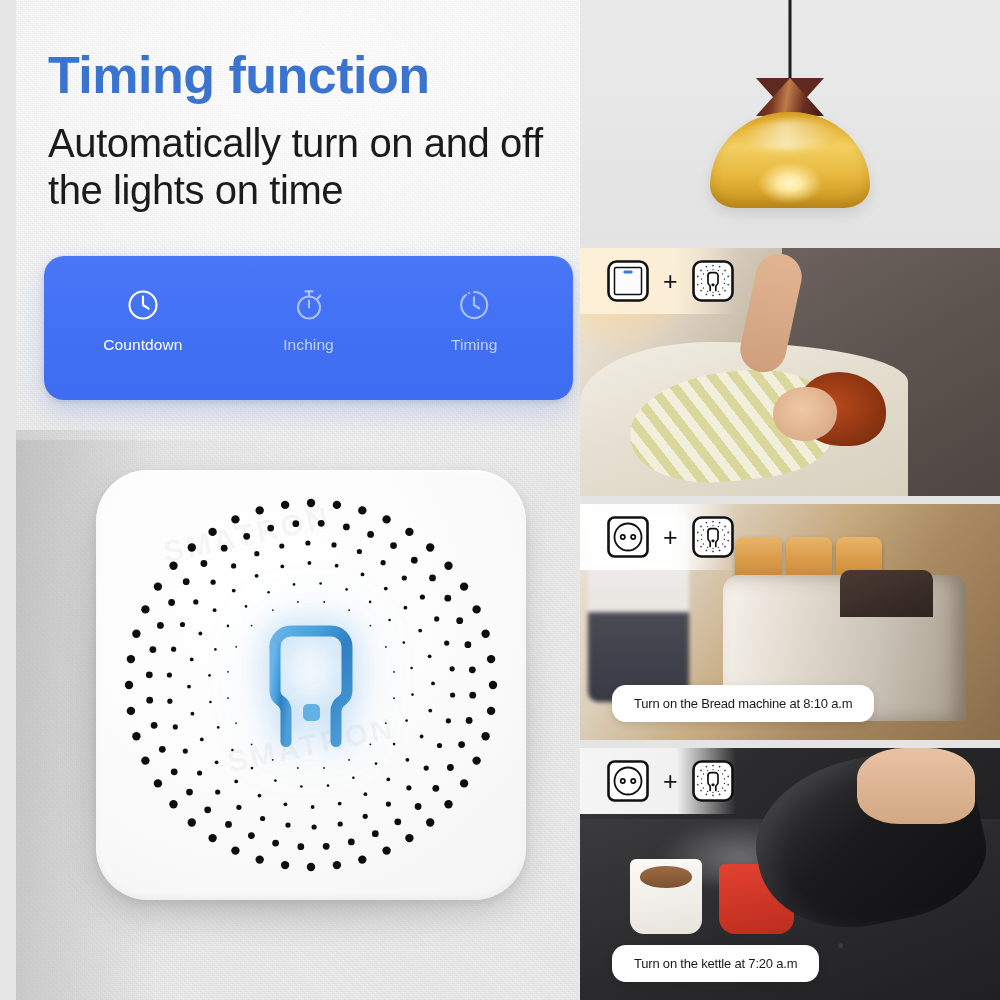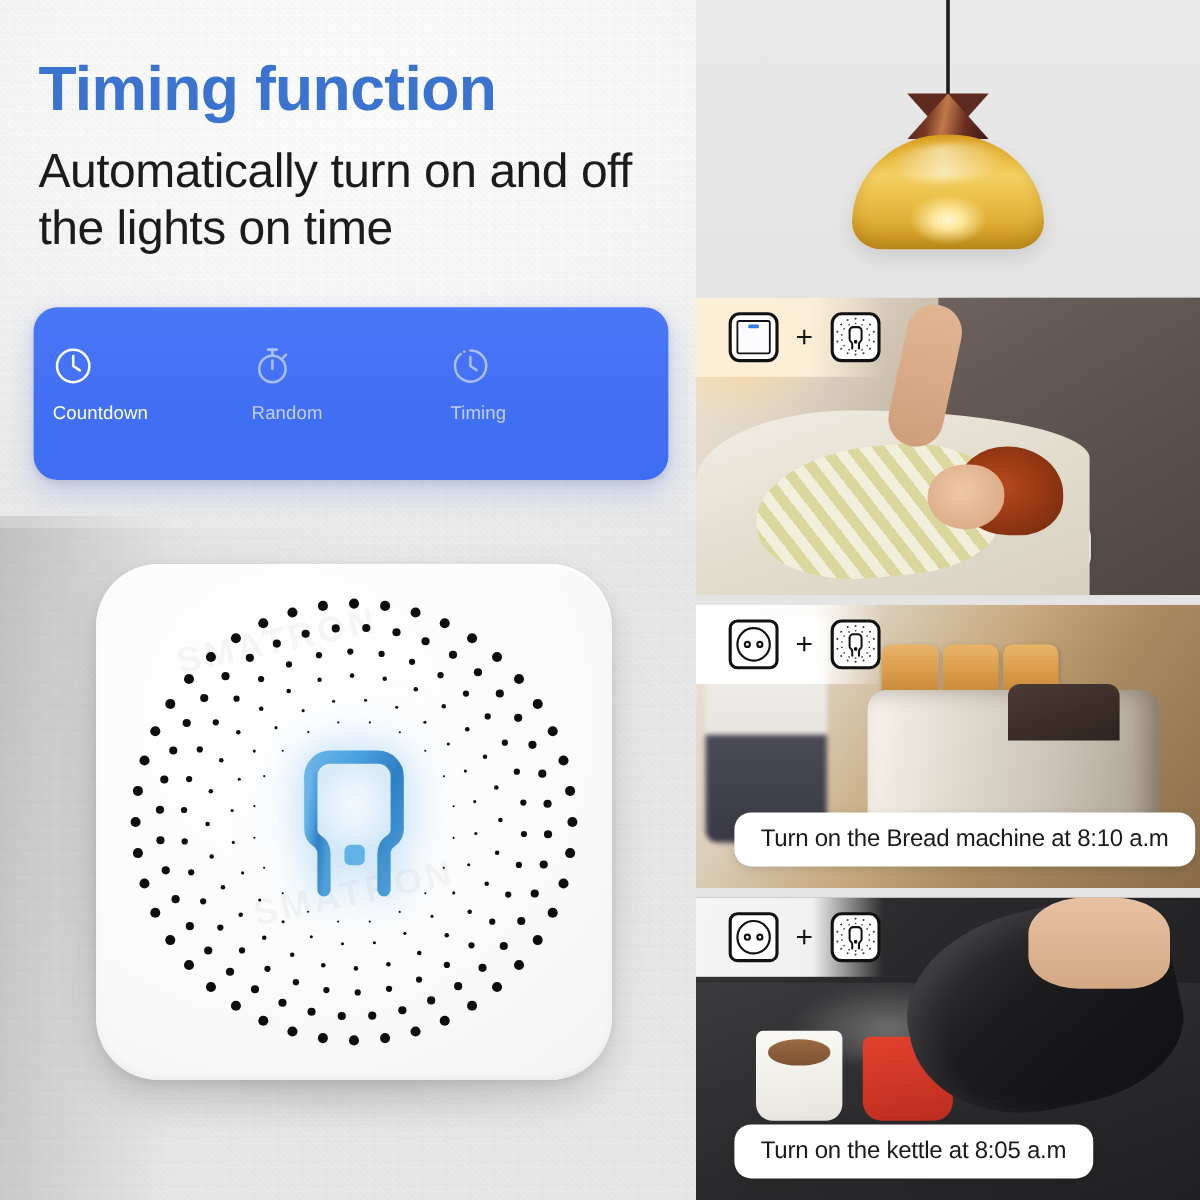--- a/index.html
+++ b/index.html
@@ -5,21 +5,21 @@
   html,body{margin:0;padding:0;}
   body{
     width:1000px;height:1000px;overflow:hidden;
     font-family:"Liberation Sans","DejaVu Sans",sans-serif;
     background:#e6e6e6;
   }
   .stage{position:relative;width:1000px;height:1000px;overflow:hidden;}
 
   
   .left{
-    position:absolute;left:0;top:0;width:580px;height:1000px;
+    position:absolute;left:16px;top:0;width:580px;height:1000px;
     background:
       radial-gradient(ellipse 620px 420px at 52% 8%, #ffffff 0%, #fbfbfb 38%, #f2f2f2 72%, #ebebeb 100%),
       linear-gradient(155deg,#f7f7f7 0%,#efefef 45%,#e9e9e9 100%);
     overflow:hidden;
   }
   
   .left:before{
     content:"";position:absolute;inset:0;
     background-image:
       repeating-linear-gradient(0deg, rgba(0,0,0,.016) 0 1px, rgba(255,255,255,.018) 1px 2px),
@@ -53,21 +53,21 @@
   
   .tabcard{
     position:absolute;left:28px;top:256px;width:529px;height:144px;
     background:linear-gradient(180deg,#4a77f7 0%,#4270f4 55%,#3e6cf2 100%);
     border-radius:20px;
     box-shadow:0 10px 26px rgba(55,95,220,.22), 0 2px 6px rgba(0,0,0,.10);
     display:flex;align-items:flex-start;justify-content:space-between;
     padding:32px 16px 0 16px;box-sizing:border-box;
   }
   .tab{
-    flex:1;display:flex;flex-direction:column;align-items:flex-start;gap:14px;
+    flex:1;display:flex;flex-direction:column;align-items:center;gap:14px;
     cursor:pointer;
   }
   .tab .tico{width:34px;height:34px;display:block;}
   .tab .tlabel{font-size:15.5px;letter-spacing:.1px;}
   .tab.dim .tico{opacity:.55;}
   .tab.dim .tlabel{color:#c3d0fb;}
   .tab.active .tlabel{color:#ffffff;font-weight:400;}
   .tab.active .tico{opacity:1;}
 
   
@@ -260,21 +260,21 @@
   .badge-strip.warm{
     background:linear-gradient(90deg, rgba(253,240,216,.97) 0%, rgba(253,240,216,.94) 60%, rgba(253,240,216,0) 100%);
   }
   .bicon{width:46px;height:46px;display:block;}
   .plus{font-size:25px;color:#141414;font-weight:400;line-height:1;}
 
   .caption{
     position:absolute;left:32px;bottom:18px;
     background:#ffffff;border-radius:14px;
     padding:11px 22px;box-sizing:border-box;
-    font-size:20px;color:#1a1a1a;letter-spacing:-.2px;white-space:nowrap;
+    font-size:13px;color:#1a1a1a;letter-spacing:-.2px;white-space:nowrap;
     box-shadow:0 2px 8px rgba(0,0,0,.12);
   }
   .gapline{position:absolute;left:0;width:420px;height:8px;background:#e4e4e4;}
 </style>
 </head>
 <body>
 
 <div class="stage">
 
   <div class="left">
@@ -297,21 +297,21 @@
 
 
       <div class="tab dim">
         <svg class="tico" viewBox="0 0 34 34">
           <circle cx="17" cy="19.5" r="11" fill="none" stroke="#ffffff" stroke-width="2.1"></circle>
           <path d="M17 12.5 V19.5" fill="none" stroke="#ffffff" stroke-width="2.1" stroke-linecap="round"></path>
           <path d="M13.5 3.4 H20.5" stroke="#ffffff" stroke-width="2.3" stroke-linecap="round"></path>
           <path d="M17 3.4 V7.6" stroke="#ffffff" stroke-width="2.3" stroke-linecap="round"></path>
           <path d="M25.6 10.4 L28.4 7.6" stroke="#ffffff" stroke-width="2.1" stroke-linecap="round"></path>
         </svg>
-        <span class="tlabel">Random</span>
+        <span class="tlabel">Inching</span>
       </div>
 
       <div class="tab dim">
         <svg class="tico" viewBox="0 0 34 34">
           <path d="M17 4 A13 13 0 1 1 7.8 8" fill="none" stroke="#ffffff" stroke-width="2.1" stroke-linecap="round"></path>
           <path d="M6.4 9.8 A13 13 0 0 1 15.2 4.1" fill="none" stroke="#ffffff" stroke-width="2.1" stroke-linecap="round" stroke-dasharray="0.2 3.4"></path>
           <path d="M17 9.4 V17 L22.2 20.4" fill="none" stroke="#ffffff" stroke-width="2.1" stroke-linecap="round" stroke-linejoin="round"></path>
         </svg>
         <span class="tlabel">Timing</span>
       </div>
@@ -718,17 +718,17 @@
               <circle cx="11.6" cy="21" r="0.7"></circle>
             <circle cx="13.4" cy="16" r="0.7"></circle>
               <circle cx="17.6" cy="12.6" r="0.7"></circle>
           </g>
           <path d="M18 17.6 a3 3 0 0 1 3-3 h4 a3 3 0 0 1 3 3 v7 a2.4 2.4 0 0 1 -1 2 a2.6 2.6 0 0 0 -1.2 2.2 v3.6" fill="none" stroke="#111" stroke-width="1.7" stroke-linecap="round" stroke-linejoin="round"></path>
           <path d="M18 17.6 v7 a2.4 2.4 0 0 0 1 2 a2.6 2.6 0 0 1 1.2 2.2 v3.6" fill="none" stroke="#111" stroke-width="1.7" stroke-linecap="round" stroke-linejoin="round"></path>
           <rect x="21.6" y="25.4" width="2.8" height="2.8" rx="0.8" fill="#111"></rect>
         </svg>
       </div>
 
-      <div class="caption">Turn on the kettle at 8:05 a.m</div>
+      <div class="caption">Turn on the kettle at 7:20 a.m</div>
     </div>
 
   </div>
 </div>
 
 </body></html>

